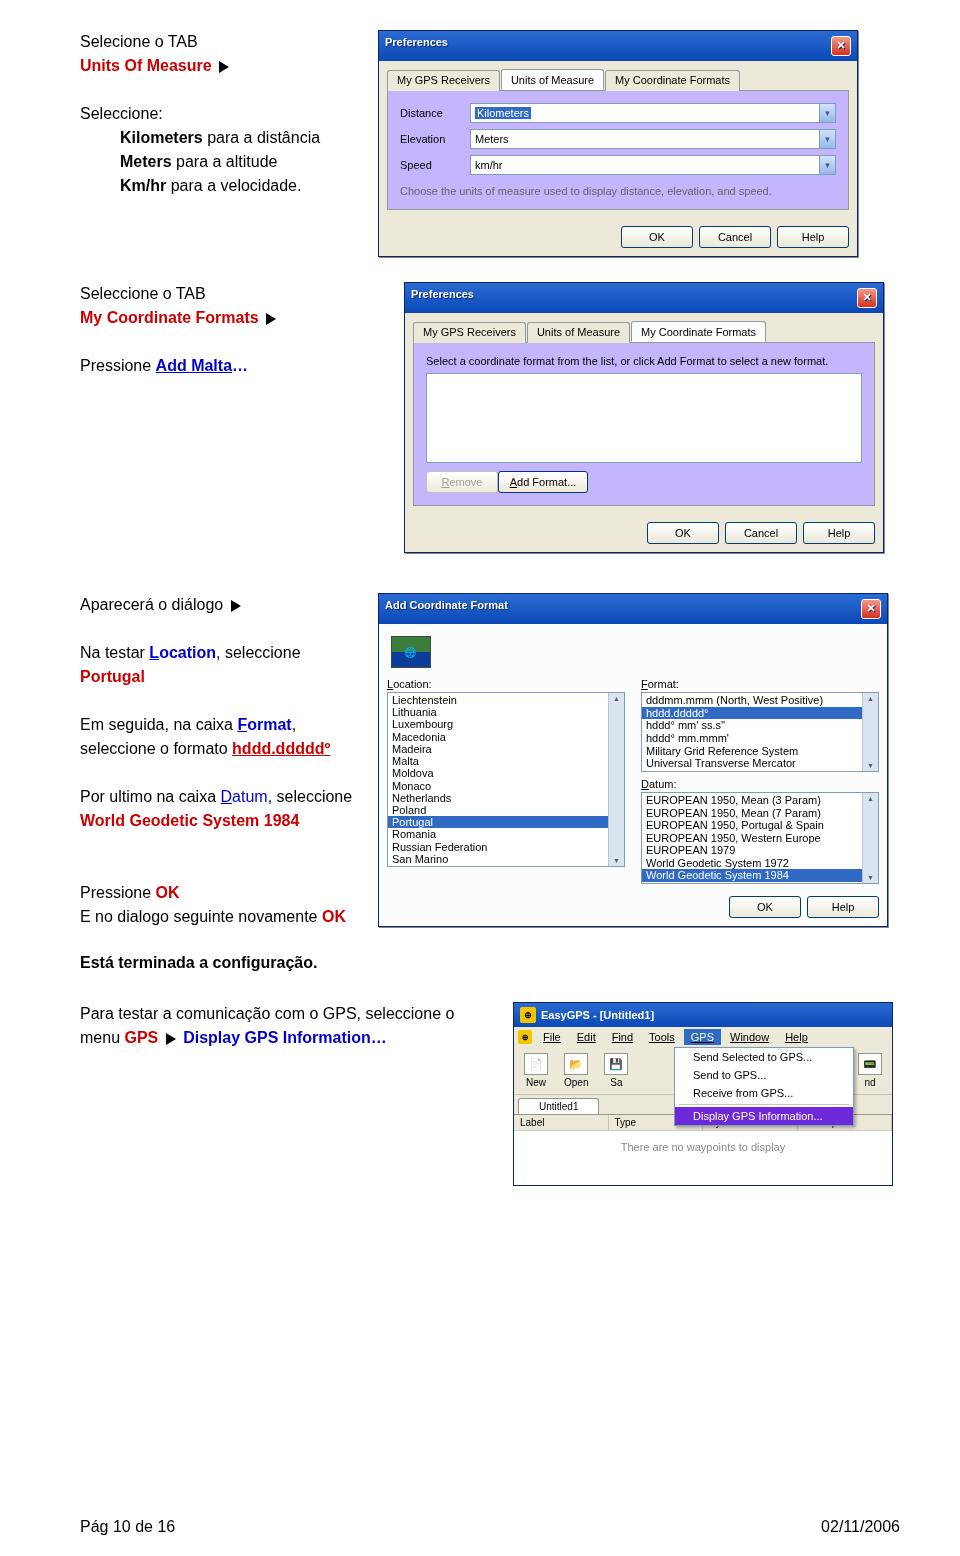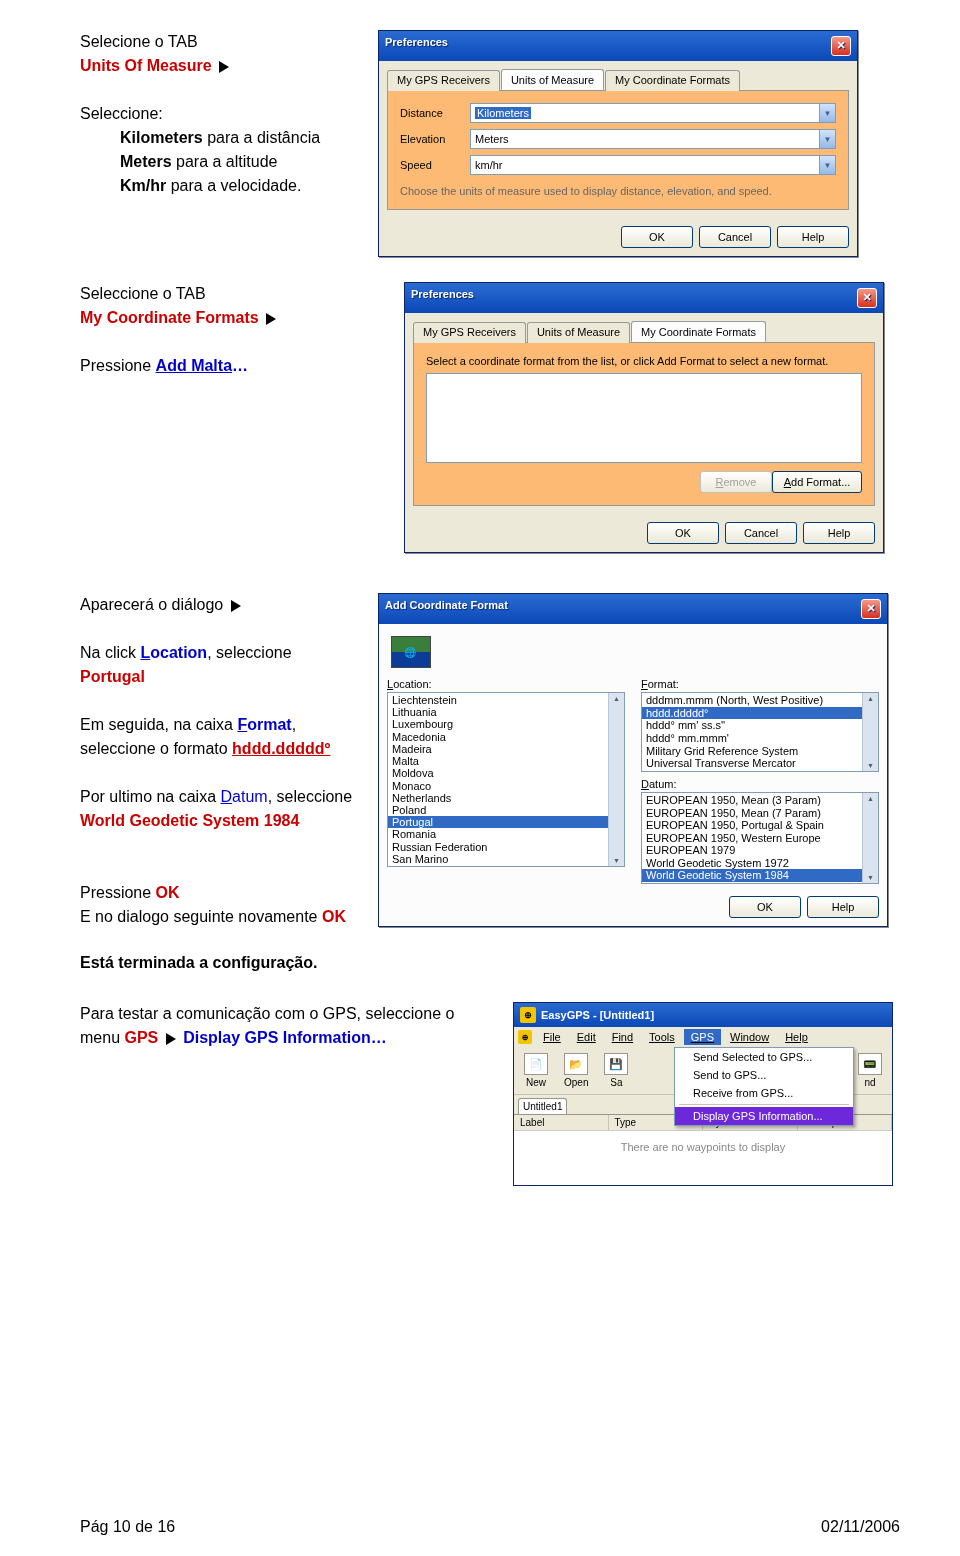--- a/index.html
+++ b/index.html
@@ -83,21 +83,21 @@
   .tab.active {
     background: #fcfcfc;
     top: 0px;
     padding-top: 4px;
     border-bottom: 1px solid #fcfcfc;
     z-index: 2;
   }
   .tab-panel {
     border: 1px solid #919b9c;
     border-top: none;
-    background: #fdba74;
+    background: #c4b5fd;
     padding: 12px;
   }
   .form-row { display: flex; align-items: center; margin-bottom: 6px; }
   .form-row label { width: 70px; }
   .select {
     flex: 1;
     height: 20px;
     border: 1px solid #7f9db9;
     background: #fff;
     display: flex;
@@ -199,21 +199,21 @@
     display:flex;align-items:center;justify-content:center;font-size:9px;font-weight:bold;color:#000;
   }
   .menubar { display:flex; background:#ece9d8; padding:2px 4px; gap:2px; border-bottom:1px solid #c8c4b4;}
   .menubar span { padding:2px 7px; font-size:11px;}
   .menubar span.open-menu { background:#316ac5; color:#fff;}
   .toolbar { display:flex; padding:4px; gap:4px; border-bottom:1px solid #c8c4b4; align-items:center;}
   .tool-btn { display:flex; flex-direction:column; align-items:center; gap:2px; font-size:10px; padding:2px 6px;}
   .tool-ico { width:24px;height:22px;border:1px solid #9a958a;background:#fff; display:flex;align-items:center;justify-content:center;font-size:11px;}
   .content-area { background:#fff; height:70px; position:relative;}
   .tabstrip { background:#ece9d8; padding:3px 4px 0; border-bottom:1px solid #9a958a;}
-  .tabstrip .tab2 { display:inline-block;padding:2px 4px;border:1px solid #9a958a;border-bottom:none;background:#fff;border-radius:3px 3px 0 0;font-size:10px;}
+  .tabstrip .tab2 { display:inline-block;padding:2px 20px;border:1px solid #9a958a;border-bottom:none;background:#fff;border-radius:3px 3px 0 0;font-size:10px;}
   .cols-hdr { display:flex; border-bottom:1px solid #ccc; font-size:10px; background:#ece9d8; }
   .cols-hdr span { padding:2px 6px; border-right:1px solid #c8c4b4; flex:1;}
   .dropdown-menu {
     position:absolute; top:0; left:160px;
     background:#fff; border:1px solid #7f9db9;
     width:180px;
     box-shadow: 2px 2px 3px rgba(0,0,0,.3);
     z-index:5;
   }
   .dropdown-menu .mi { padding:3px 18px; font-size:11px;}
@@ -308,41 +308,41 @@
       </div>
       <div class="win-body">
         <div class="tabs">
           <div class="tab">My GPS Receivers</div>
           <div class="tab">Units of Measure</div>
           <div class="tab active">My Coordinate Formats</div>
         </div>
         <div class="tab-panel">
           <div style="font-size:11px;">Select a coordinate format from the list, or click Add Format to select a new format.</div>
           <div class="listbox mt-6"></div>
-          <div style="display:flex;justify-content:flex-end;margin-top:8px;">
+          <div style="display:flex;justify-content:flex-start;margin-top:8px;">
             <div class="xp-btn disabled"><span style="text-decoration:underline;">R</span><span></span>emove</div>
             <div class="xp-btn" style="min-width:90px;"><span style="text-decoration:underline;">A</span>dd Format...</div>
           </div>
         </div>
       </div>
       <div class="btn-row">
         <div class="xp-btn">OK</div>
         <div class="xp-btn">Cancel</div>
         <div class="xp-btn">Help</div>
       </div>
     </div>
   </div>
 </div>
 
 <div class="row" style="margin-top:40px;">
   <div class="col-left">
     <div><span>Aparecerá o diálogo</span> <span class="arrow-tri"></span></div>
     <br>
     <div>
-      <span>Na click </span><span class="blue bold"><span class="underline">L</span>ocation</span><span>, seleccione </span><span class="red bold">Portugal</span>
+      <span>Na testar </span><span class="blue bold"><span class="underline">L</span>ocation</span><span>, seleccione </span><span class="red bold">Portugal</span>
     </div>
     <br>
     <div>
       <span>Em seguida, na caixa </span><span class="blue bold"><span class="underline">F</span>ormat</span><span>, seleccione o formato </span><span class="red bold underline">hddd.dddddº</span>
     </div>
     <br>
     <div>
       <span>Por ultimo na caixa </span><span class="blue"><span class="underline">D</span>atum</span><span>, seleccione </span><span class="red bold">World Geodetic System 1984</span>
     </div>
     <br><br>

